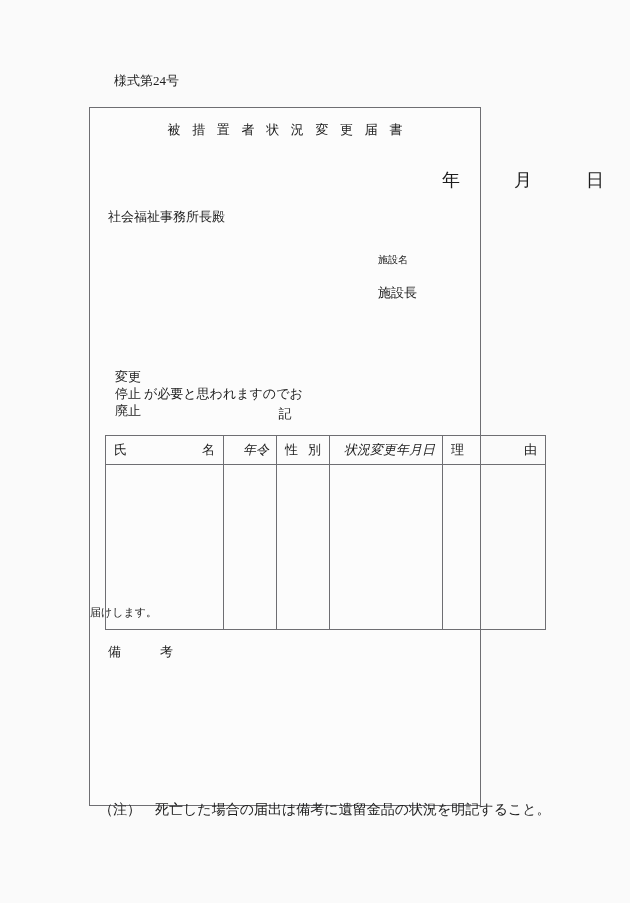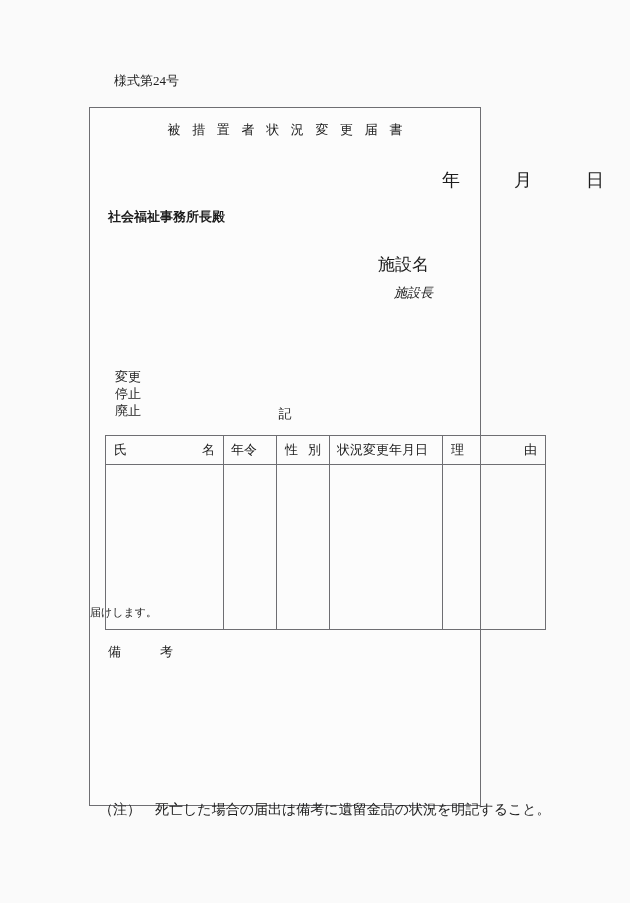--- a/index.html
+++ b/index.html
@@ -70,38 +70,36 @@
     white-space: pre;
   }
 
   
   .addressee {
     position: absolute;
     top: 100px;
     left: 18px;
     font-size: 13px;
     white-space: pre;
-    font-weight: bold;
   }
 
   
   .facility-name {
     position: absolute;
     top: 145px;
     left: 288px;
-    font-size: 17px;
+    font-size: 10px;
     white-space: pre;
   }
   .facility-head {
     position: absolute;
     top: 176px;
-    left: 304px;
-    font-size: 13px;
-    white-space: pre;
-    font-style: italic;
+    left: 288px;
+    font-size: 13px;
+    white-space: pre;
   }
 
   
   .body-line {
     position: absolute;
     top: 228px;
     left: 0;
     width: 100%;
     font-size: 13px;
     white-space: pre;
@@ -170,21 +168,22 @@
     display: block;
     padding: 0 7px;
     white-space: pre;
   }
   .th-spread {
     display: flex;
     justify-content: space-between;
     padding: 0 8px;
   }
   .th-center {
-    text-align: left;
+    text-align: right;
+    font-style: italic;
   }
 
   
   .remarks {
     position: absolute;
     top: 535px;
     left: 18px;
     font-size: 13px;
     white-space: pre;
   }
@@ -218,20 +217,21 @@
 
       <div class="facility-head">施設長</div>
 
       <div class="body-line">
         <div class="body-row">
           <span class="opt-stack">
             <span>変更</span>
             <span>停止</span>
             <span>廃止</span>
           </span>
+          <span>が必要と思われますのでお</span>
         </div>
         <div class="body-tail">届けします。</div>
       </div>
 
       <div class="ki-mark">記</div>
 
       <table class="form-table">
         <colgroup>
           <col style="width:118px">
           <col style="width:53px">

